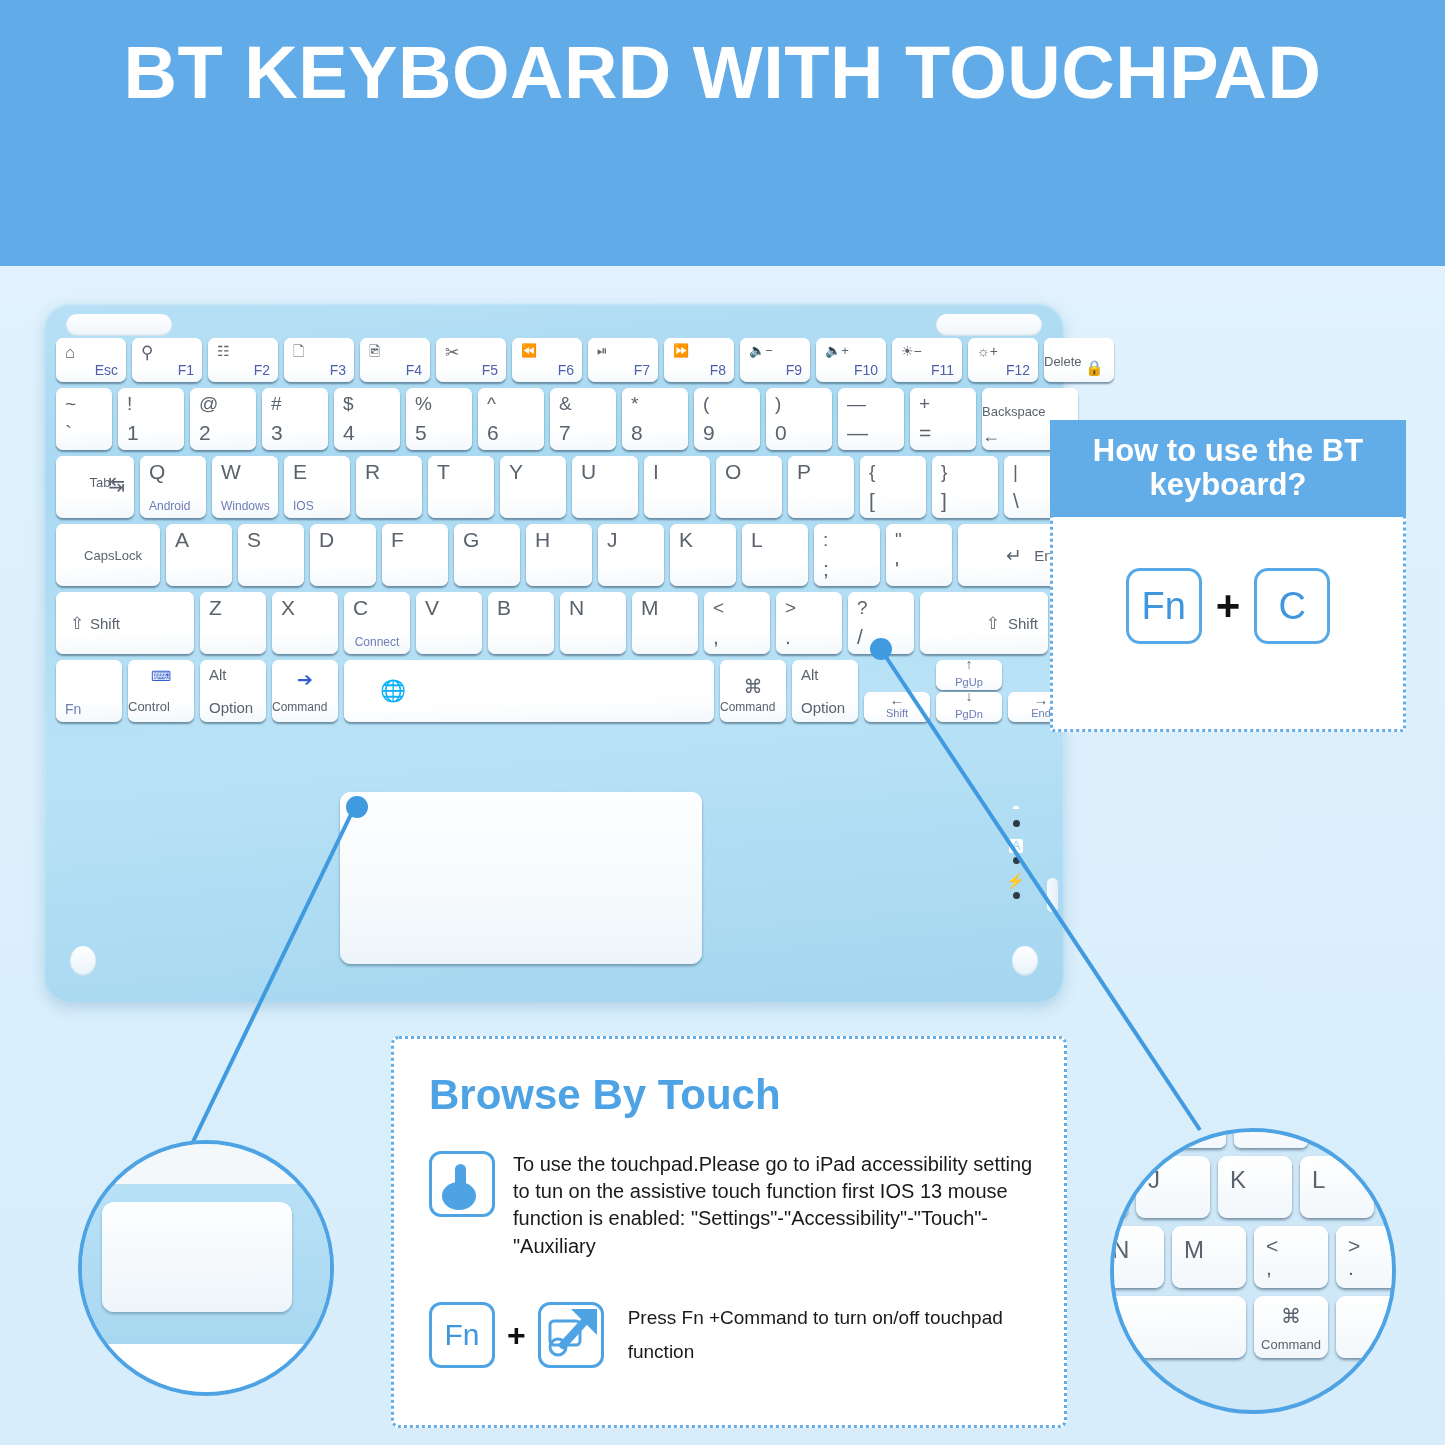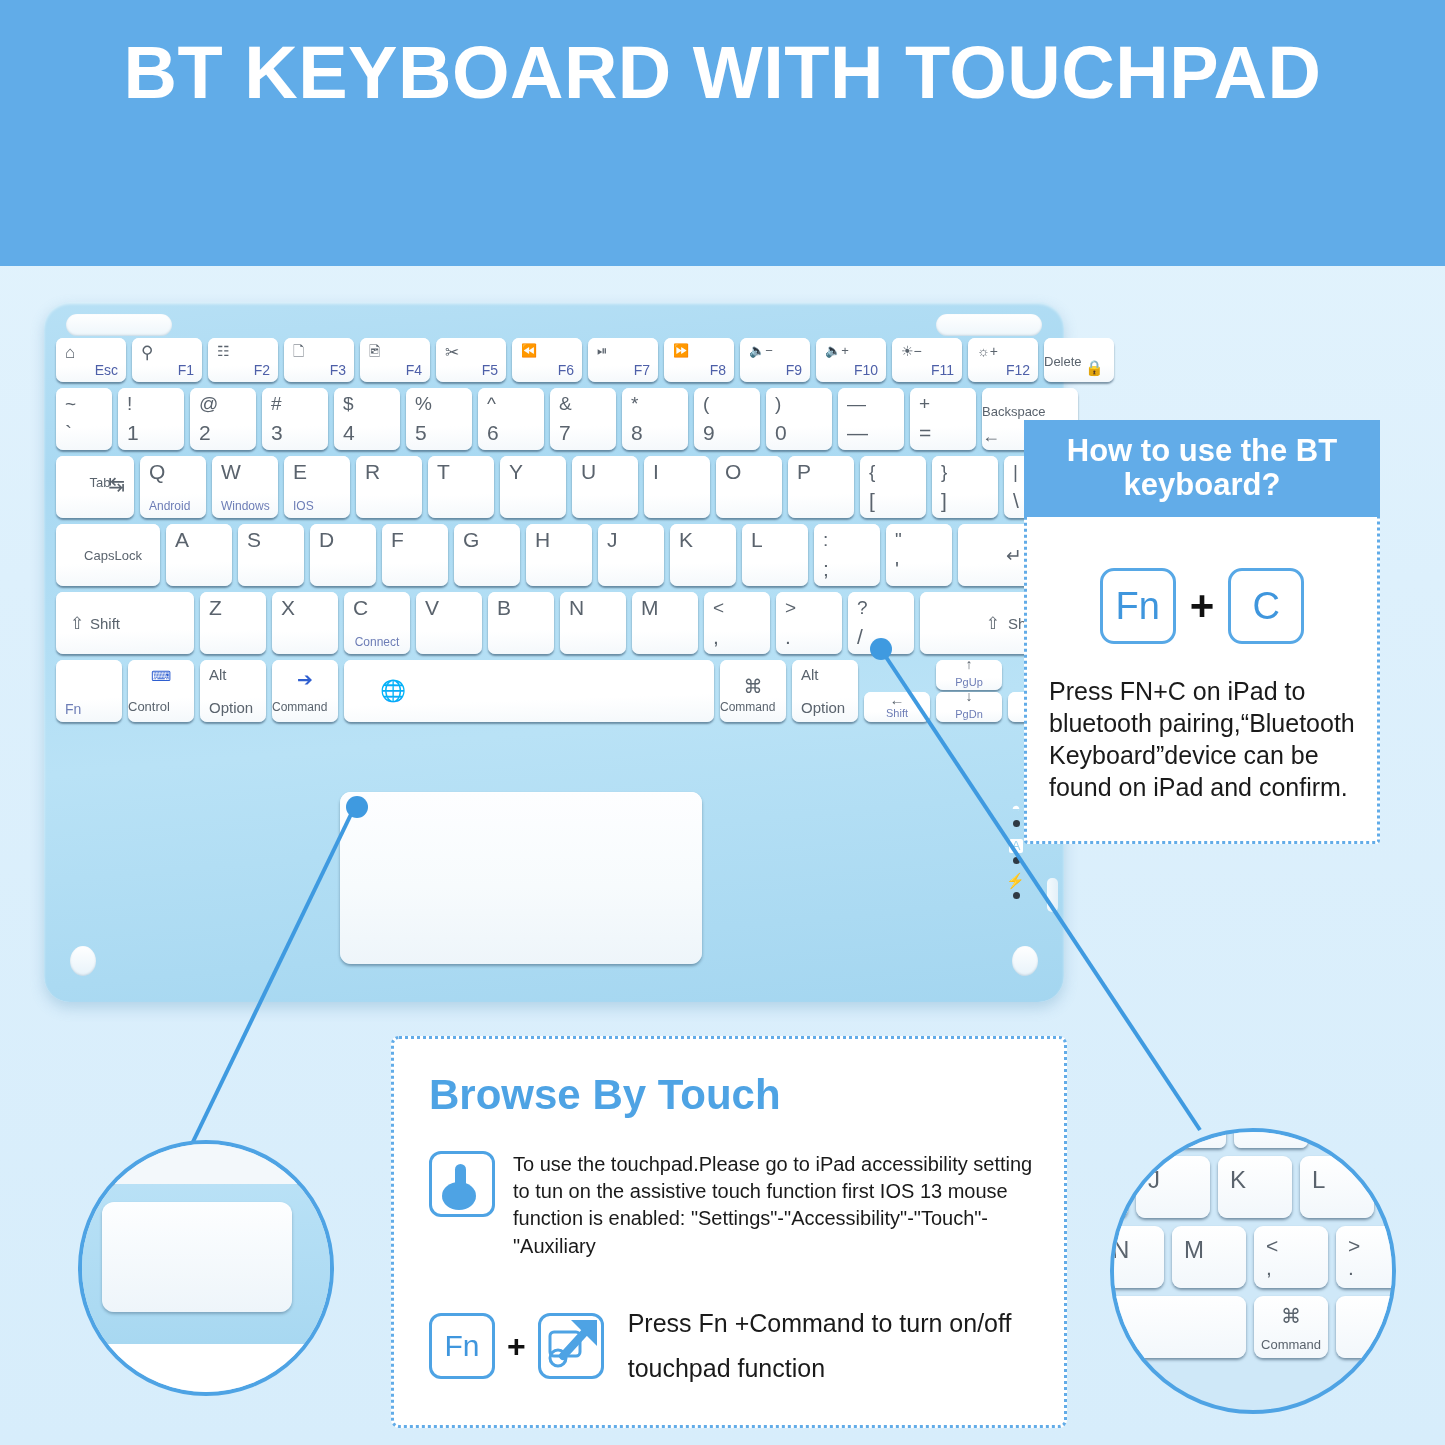--- a/index.html
+++ b/index.html
@@ -139,22 +139,22 @@
     background: #2f3a44; margin: 3px auto 9px auto;
   }
   .kb-port {
     position: absolute; right: 6px; top: 576px;
     width: 11px; height: 34px; border-radius: 5px;
     background: linear-gradient(90deg,#f4fafd,#e3f0f8);
   }
 
   
   .howto {
-    position: absolute; left: 1024px; top: 420px;
-    width: 356px; height: 424px;
+    position: absolute; left: 1050px; top: 420px;
+    width: 356px; height: 312px;
     background: #ffffff;
     border: 3px dotted #62ace8;
     border-radius: 4px;
   }
   .howto-head {
     position: absolute; left: -3px; top: -3px;
     width: 356px;
     background: #62ace8;
     color: #ffffff;
     font-size: 31px; font-weight: bold;
@@ -198,21 +198,21 @@
     flex: 0 0 auto;
     width: 66px; height: 66px;
     border: 3px solid #4ea3e4; border-radius: 12px;
     position: relative; overflow: hidden;
   }
   .icon-box.fn {
     display:flex; align-items:center; justify-content:center;
     color:#3f96dd; font-size: 30px;
   }
   .browse-p { font-size: 20px; line-height: 1.36; color: #1a1a1a; }
-  .browse-p2 { font-size: 25px; line-height: 1.8; color: #1a1a1a; }
+  .browse-p2 { font-size: 19px; line-height: 1.8; color: #1a1a1a; }
 
   
   .mag {
     position: absolute;
     border-radius: 50%;
     border: 4px solid #4ea3e4;
     overflow: hidden;
     background: #cfe8f8;
   }
   .mag-left { left: 78px; top: 1140px; width: 256px; height: 256px; }
@@ -599,21 +599,20 @@
     <div class="kb-port"></div>
   </div>
 
   <div class="howto">
     <div class="howto-head">How to use the BT keyboard?</div>
     <div class="howto-keys">
       <span class="bkey">Fn</span>
       <span class="plus">+</span>
       <span class="bkey">C</span>
     </div>
-    <div class="howto-text">Press FN+C on iPad to bluetooth pairing,“Bluetooth Keyboard”device can be found on iPad and confirm.</div>
   </div>
 
   <div class="browse">
     <div class="browse-title">Browse By Touch</div>
 
     <div class="browse-r1">
       <span class="icon-box">
         <svg width="60" height="60" viewBox="0 0 60 60" aria-hidden="true">
           <ellipse cx="27" cy="42" rx="17" ry="14" fill="#4ea3e4"></ellipse>
           <rect x="23" y="10" width="11" height="26" rx="5.5" fill="#4ea3e4"></rect>

